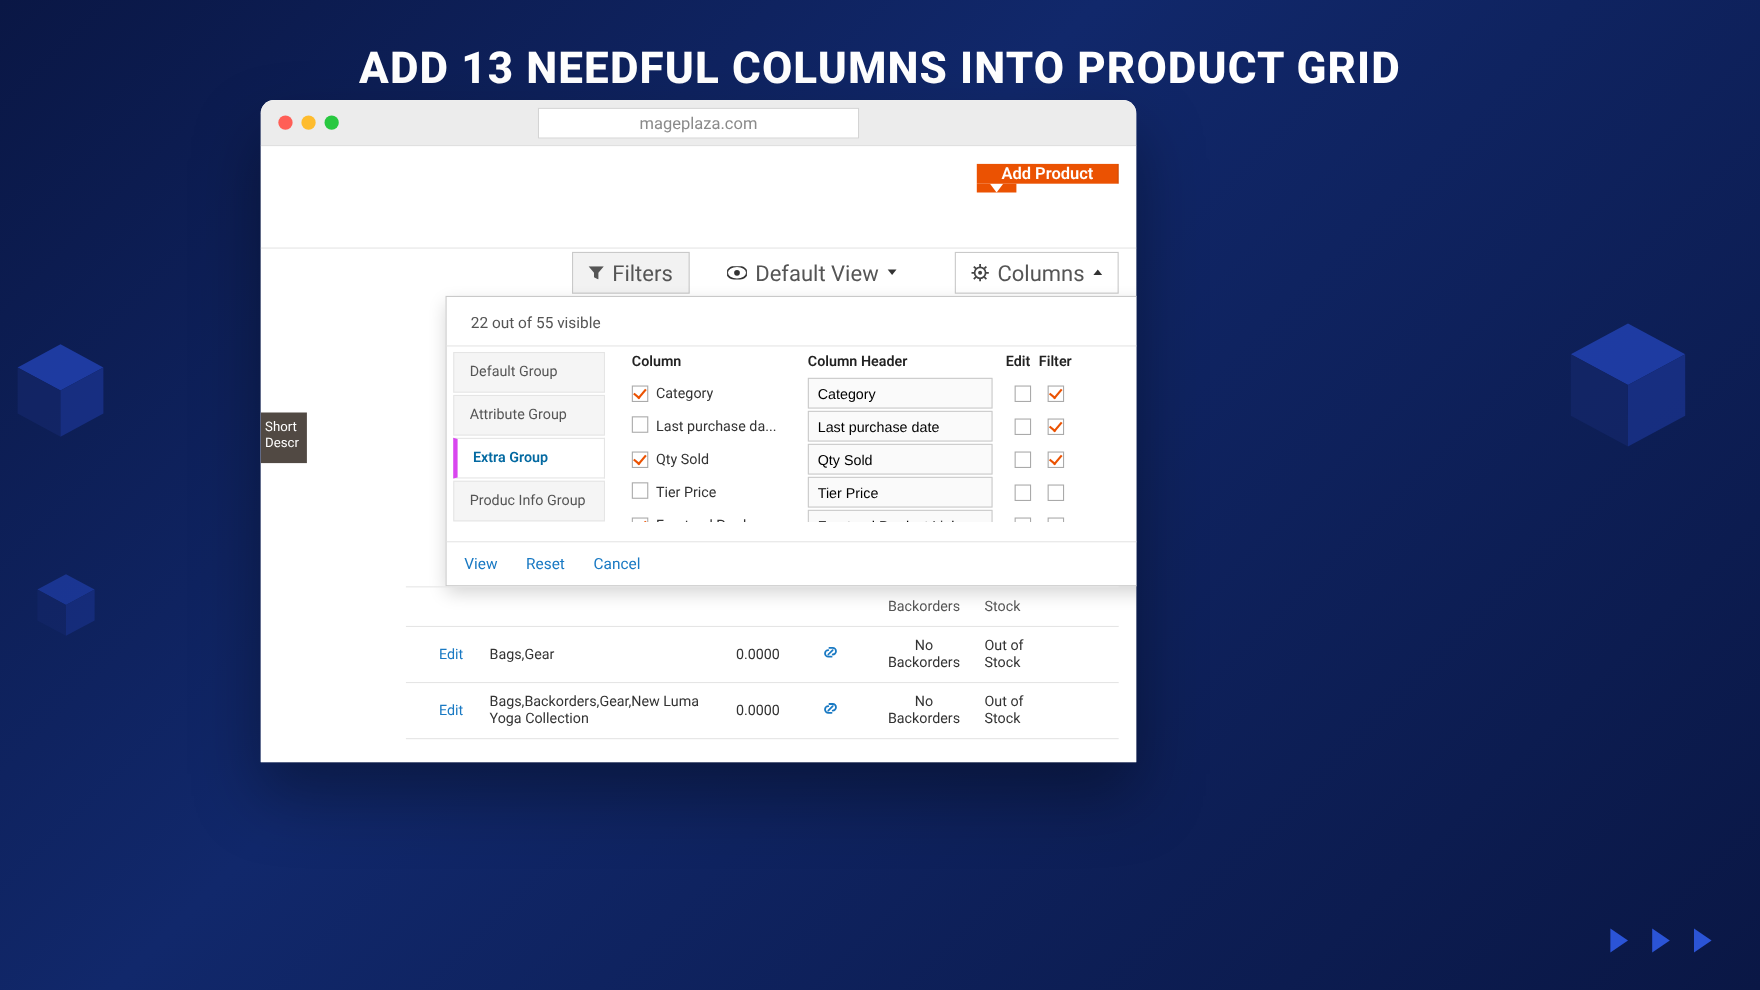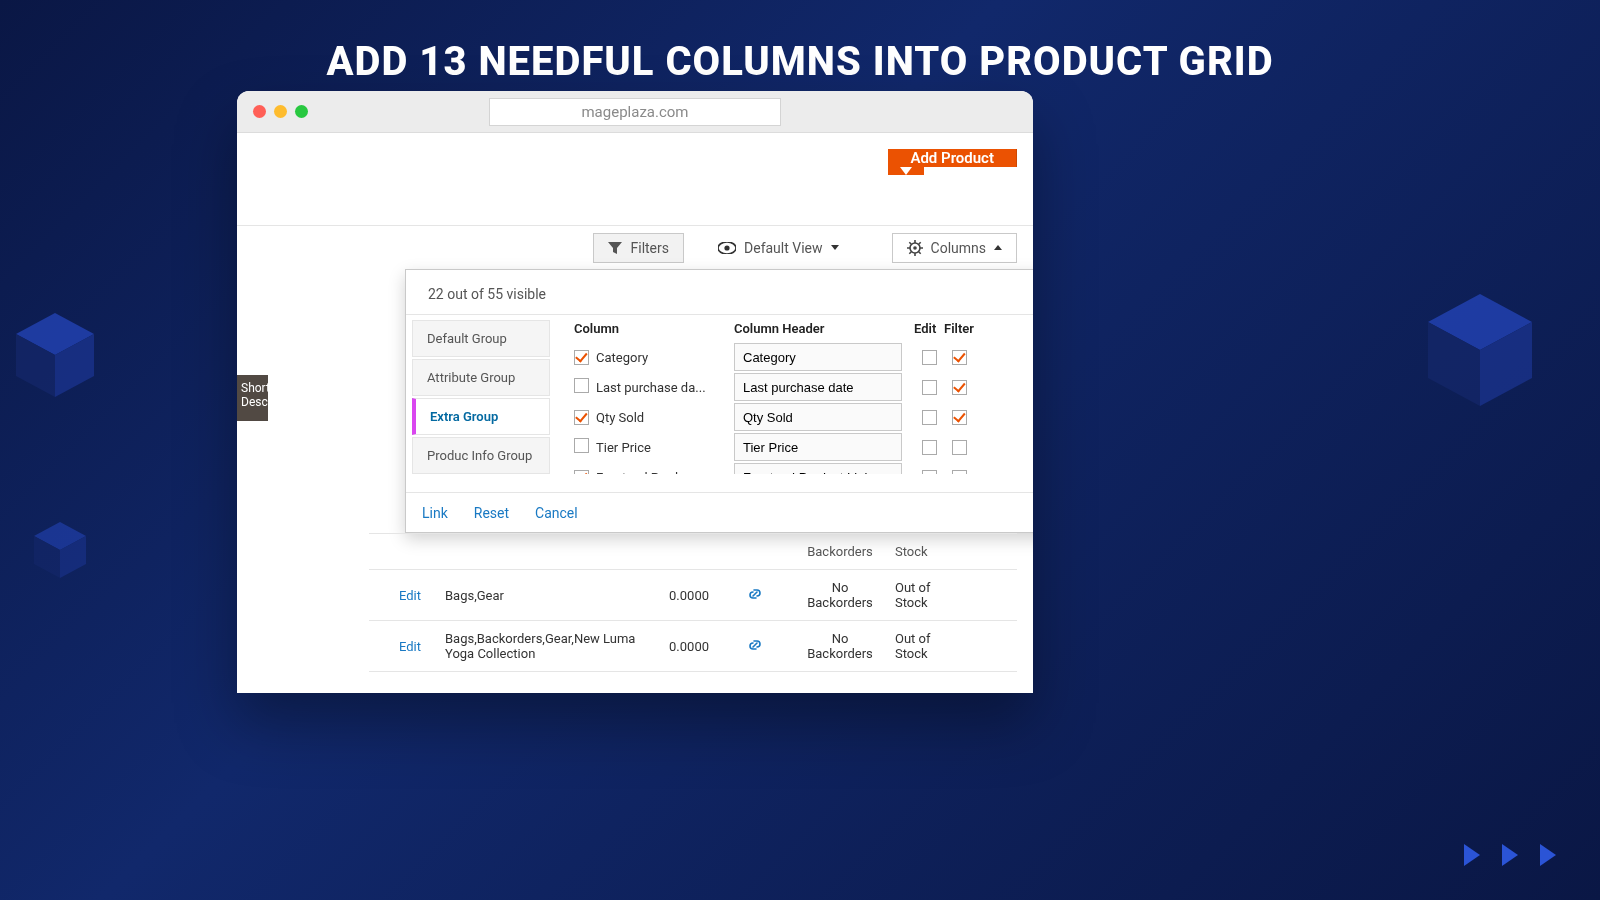--- a/index.html
+++ b/index.html
@@ -55,33 +55,33 @@
   background: #eb5202; width: 36px; display: flex; align-items: center; justify-content: center;
 }
 .add-product-drop svg { fill: #fff; }
 
 .toolbar {
   position: absolute; left: 0; right: 0; top: 92px; height: 44px;
   border-top: 1px solid #e5e5e5;
   display: flex; justify-content: flex-end; align-items: center; gap: 20px; padding-right: 16px;
 }
 .tool-btn {
-  display: flex; align-items: center; gap: 8px; font-size: 14px; color: #555;
+  display: flex; align-items: center; gap: 8px; font-size: 20px; color: #555;
   padding: 6px 14px; cursor: pointer;
 }
 .tool-filters { background: #f2f2f2; border: 1px solid #c9c9c9; }
 .tool-columns { border: 1px solid #c9c9c9; background: #fff; margin-left: 19px; }
 .tool-default { }
 .caret-icon { width: 0; height: 0; border-left: 4px solid transparent; border-right: 4px solid transparent; }
 .caret-down { border-top: 5px solid #333; }
 .caret-up { border-bottom: 5px solid #333; }
 
 
 .col-peek {
-  position: absolute; left: 0; top: 242px; width: 31px; height: 46px;
+  position: absolute; left: 0; top: 242px; width: 42px; height: 46px;
   background: #514943; color: #fff; font-size: 12px; padding: 6px 4px; line-height: 1.2;
   overflow: hidden;
 }
 
 
 .col-dropdown {
   position: absolute; left: 168px; top: 136px; width: 655px; height: 264px;
   background: #fff; border: 1px solid #c9c9c9; box-shadow: 0 6px 16px rgba(0,0,0,.18);
 }
 .col-summary { padding: 16px 22px 12px 22px; color: #555; font-size: 14px; }
@@ -318,21 +318,21 @@
               </div>
             <div class="fcell">
                 <span class="cbox"></span>
               </div>
           </div>
 
         </div>
       </div>
 
       <div class="col-footer">
-        <a>Link</a>
+        <a>View</a>
         <a>Reset</a>
         <a>Cancel</a>
       </div>
     </div>
 
     <div class="grid">
       <div class="gh">
         <div></div>
           <div></div>
           <div></div>

